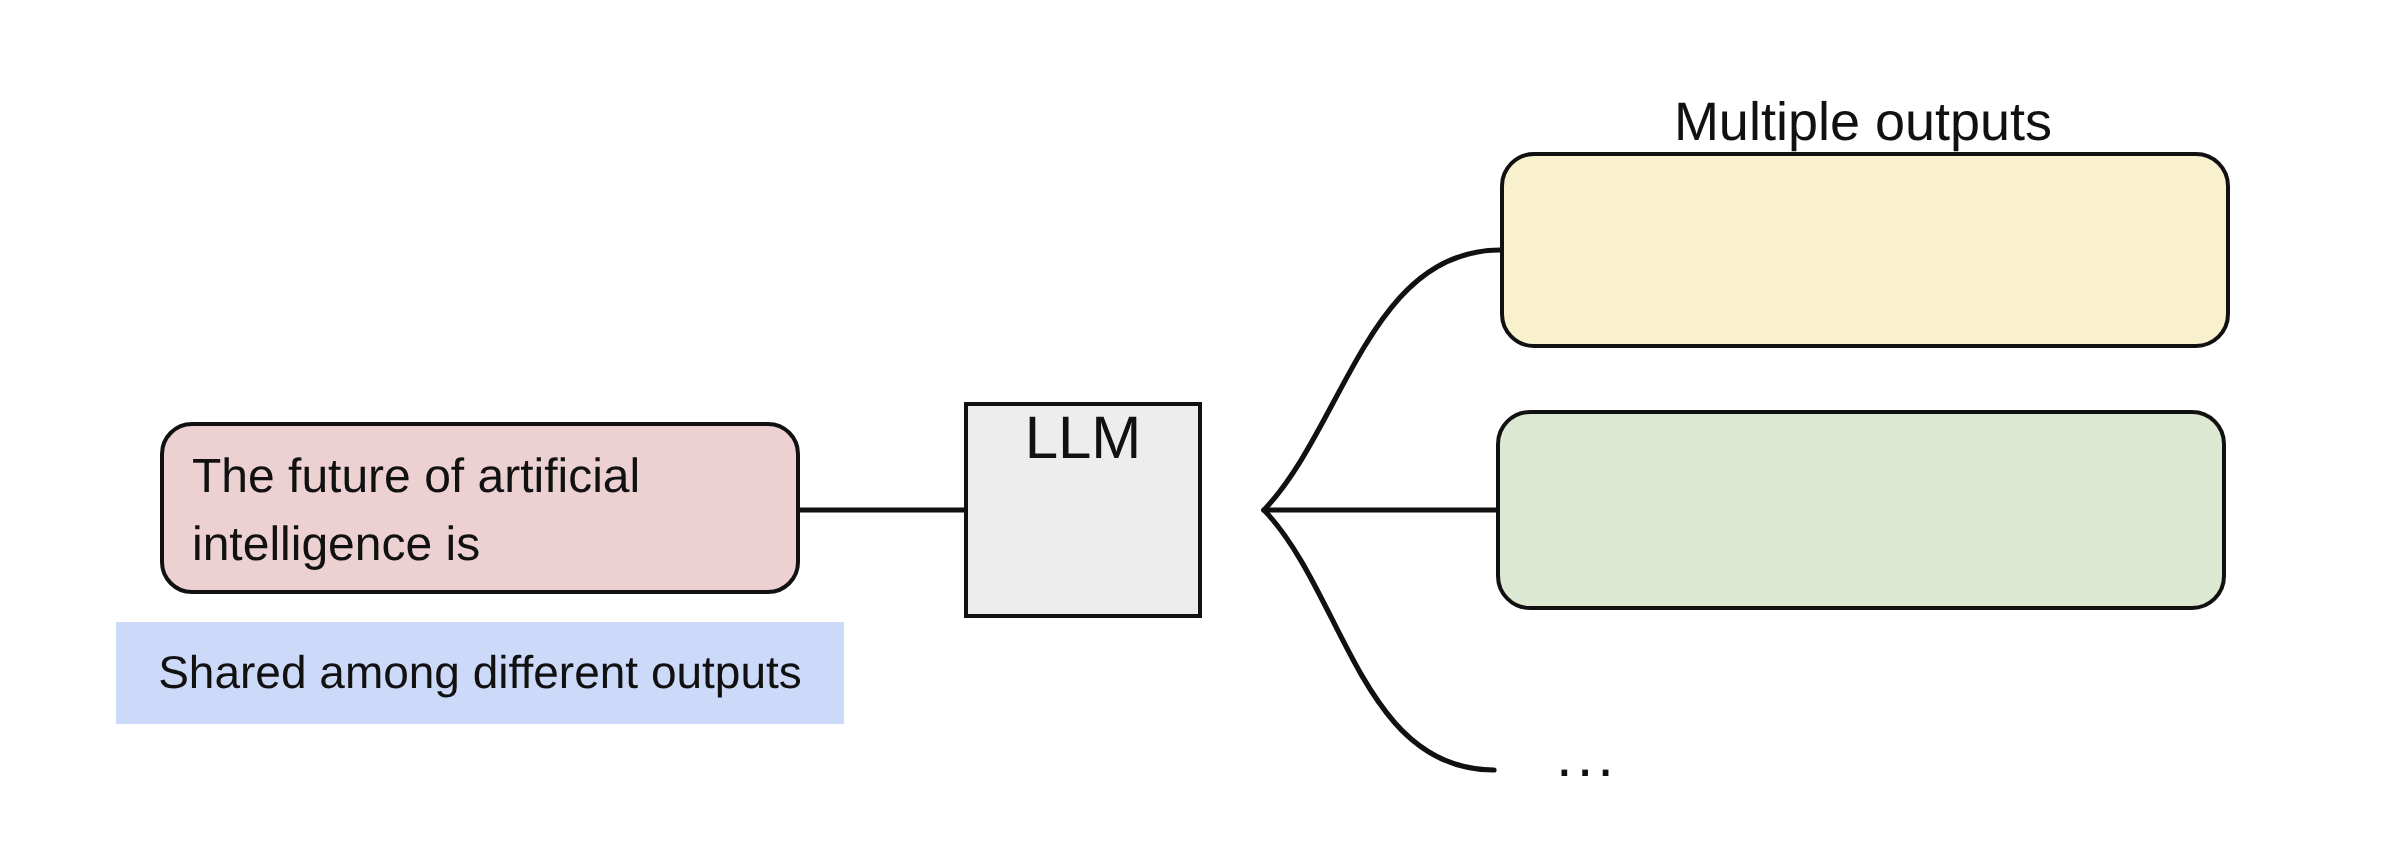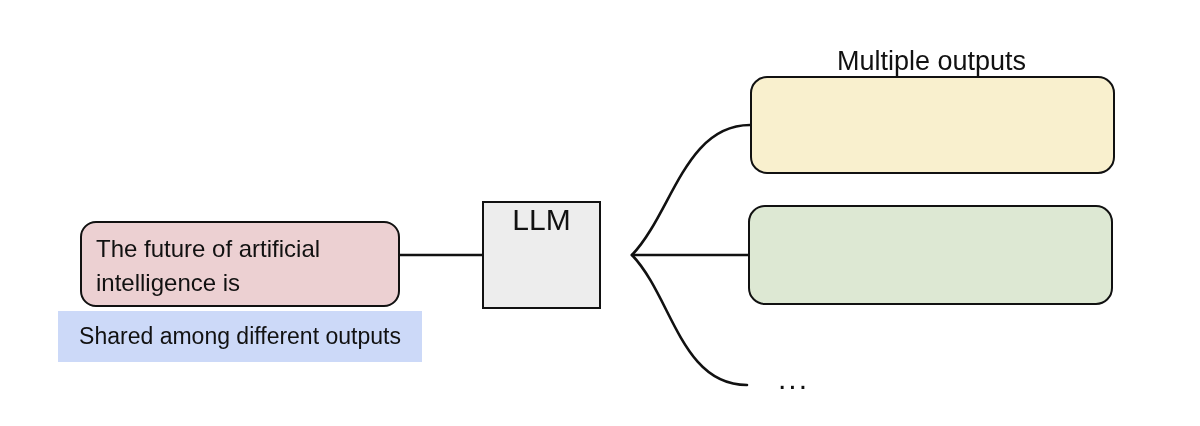--- a/index.html
+++ b/index.html
@@ -33,21 +33,21 @@
     position: absolute;
     text-align: center;
     font-size: 27px;
     line-height: 30px;
     z-index: 2;
   }
   .prompt-label { left: 80px; top: 158px; width: 320px; }
   .outputs-label { left: 748px; top: 22px; width: 367px; margin-top: 24px; }
   .prompt-box {
     position: absolute;
-    left: 80px; top: 221px;
+    left: 80px; top: 211px;
     width: 320px; height: 86px;
     background: var(--prompt-fill, #ecd0d2);
     border: 2.6px solid var(--stroke, #111111);
     border-radius: 16px;
     padding: 9px 14px;
     font-size: 24px;
     line-height: 34px;
     z-index: 2;
   }
   .prompt-note {

